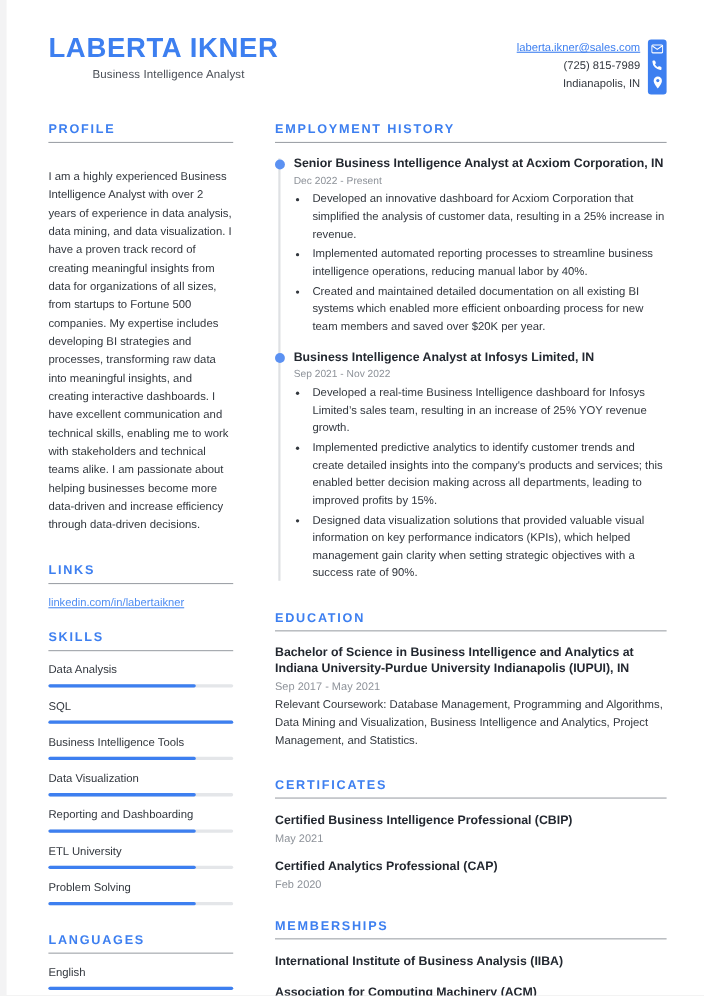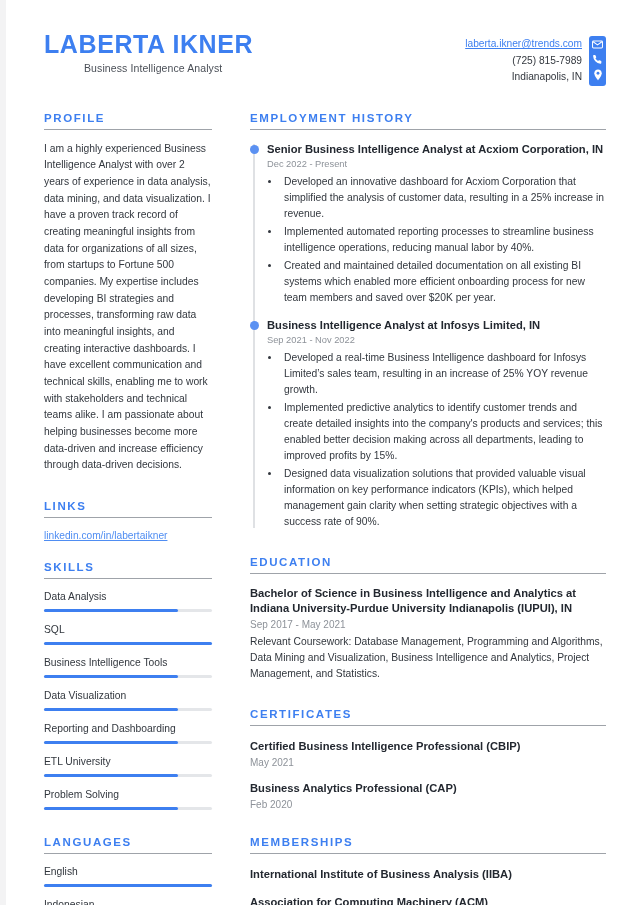--- a/index.html
+++ b/index.html
@@ -62,21 +62,21 @@
     font-size: 11.5px; font-weight: bold;
     letter-spacing: 1.6px;
     text-transform: uppercase;
   }
   .sec-rule { border-bottom: 1.6px solid #9fa3a9; margin-top: 5px; }
   .section { margin-bottom: 26px; }
   .section.tight { margin-bottom: 20px; }
 
   .para {
     font-size: 10.3px; color: #32373e;
-    line-height: 1.62; margin-top: 11px;
+    line-height: 1.62; margin-top: 24px;
     text-align: left;
   }
   .link-line { margin-top: 12px; font-size: 10.2px; }
   .link-line a { color: #4f8df2; text-decoration: underline; }
 
   
   .skill { margin-top: 12px; }
   .skill-label { font-size: 10.3px; color: #32373e; }
   .bar { height: 3px; background: #e4e6e9; border-radius: 2px; margin-top: 7px; position: relative; }
   .bar > i { display: block; height: 100%; background: #3d7ff0; border-radius: 2px; }
@@ -117,21 +117,21 @@
 
   <div class="header">
     <div>
       <div class="name">LABERTA IKNER</div>
       <div class="job-title">Business Intelligence Analyst</div>
     </div>
 
     <div class="contact-wrap">
       <div class="contact-lines">
         <div>
-          <a href="#">laberta.ikner@trends.com</a>
+          <a href="#">laberta.ikner@sales.com</a>
         </div>
         <div>(725) 815-7989</div>
         <div>Indianapolis, IN</div>
       </div>
       <div class="icon-col">
         <span>
           <svg width="11" height="9" viewBox="0 0 16 12">
               <rect x="0.8" y="0.8" width="14.4" height="10.4" rx="1.4" fill="none" stroke="#ffffff" stroke-width="1.5"></rect>
               <path d="M1.6 2 8 6.6 14.4 2" fill="none" stroke="#ffffff" stroke-width="1.5" stroke-linejoin="round"></path>
             </svg>
@@ -278,21 +278,21 @@
       </div>
 
       <div class="section">
         <div class="sec-title">CERTIFICATES</div>
         <div class="sec-rule"></div>
         <div class="cert">
           <div class="block-title">Certified Business Intelligence Professional (CBIP)</div>
           <div class="block-date">May 2021</div>
         </div>
         <div class="cert">
-          <div class="block-title">Business Analytics Professional (CAP)</div>
+          <div class="block-title">Certified Analytics Professional (CAP)</div>
           <div class="block-date">Feb 2020</div>
         </div>
       </div>
 
       <div class="section">
         <div class="sec-title">MEMBERSHIPS</div>
         <div class="sec-rule"></div>
         <div class="mem">
           <div class="block-title">International Institute of Business Analysis (IIBA)</div>
         </div>

